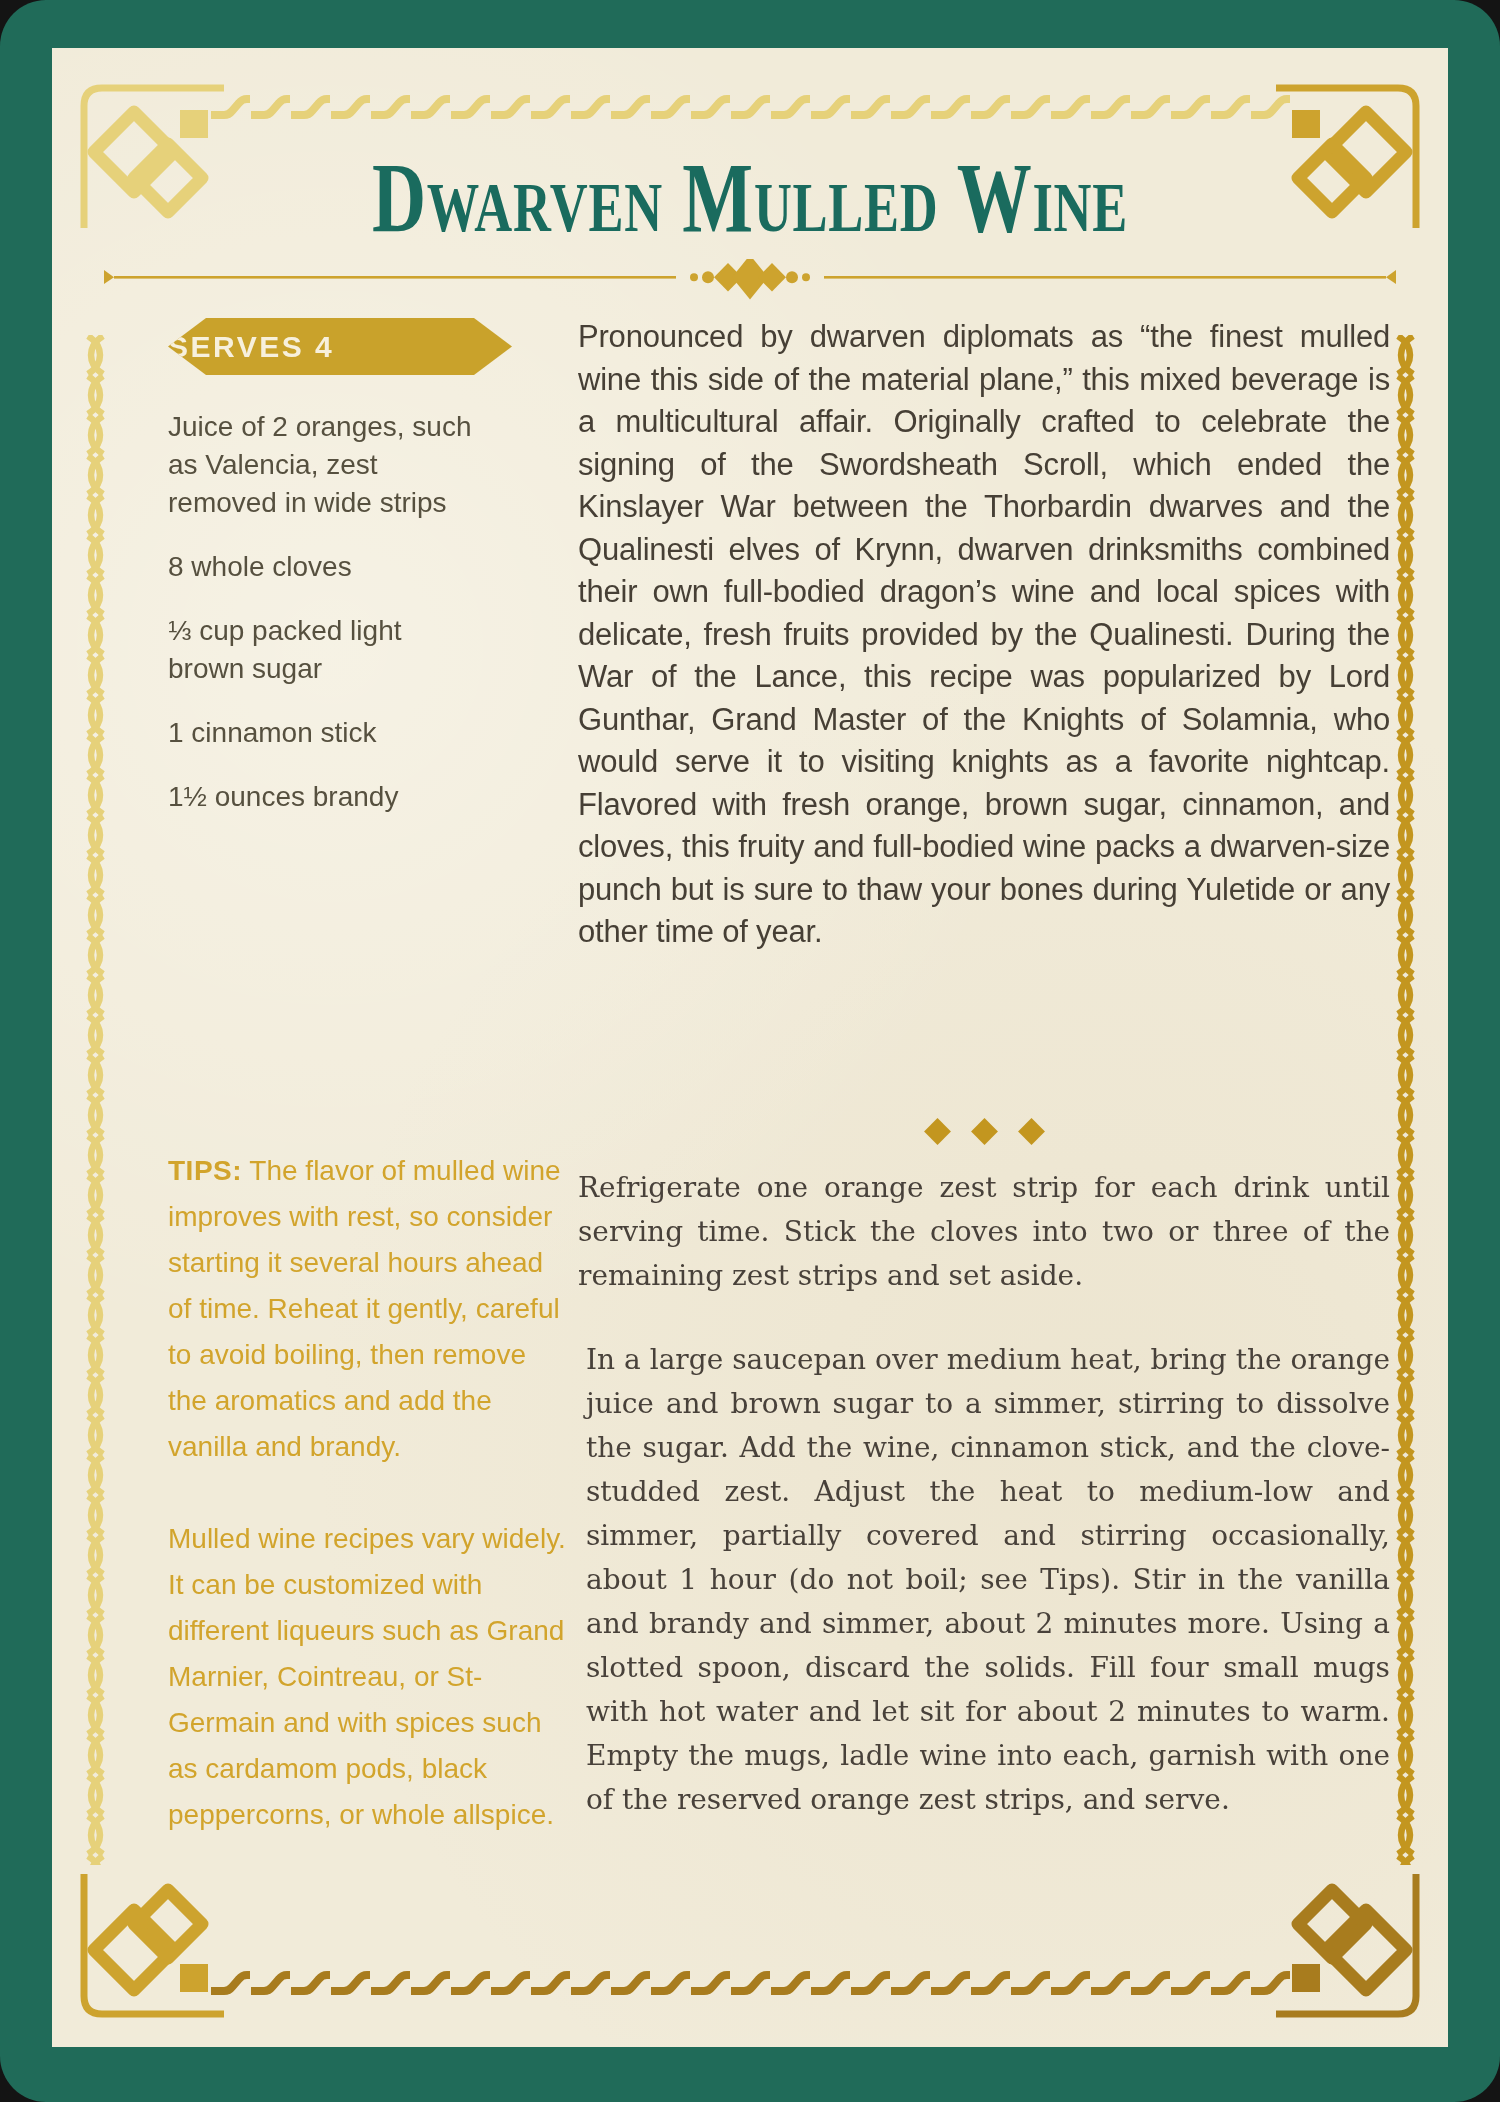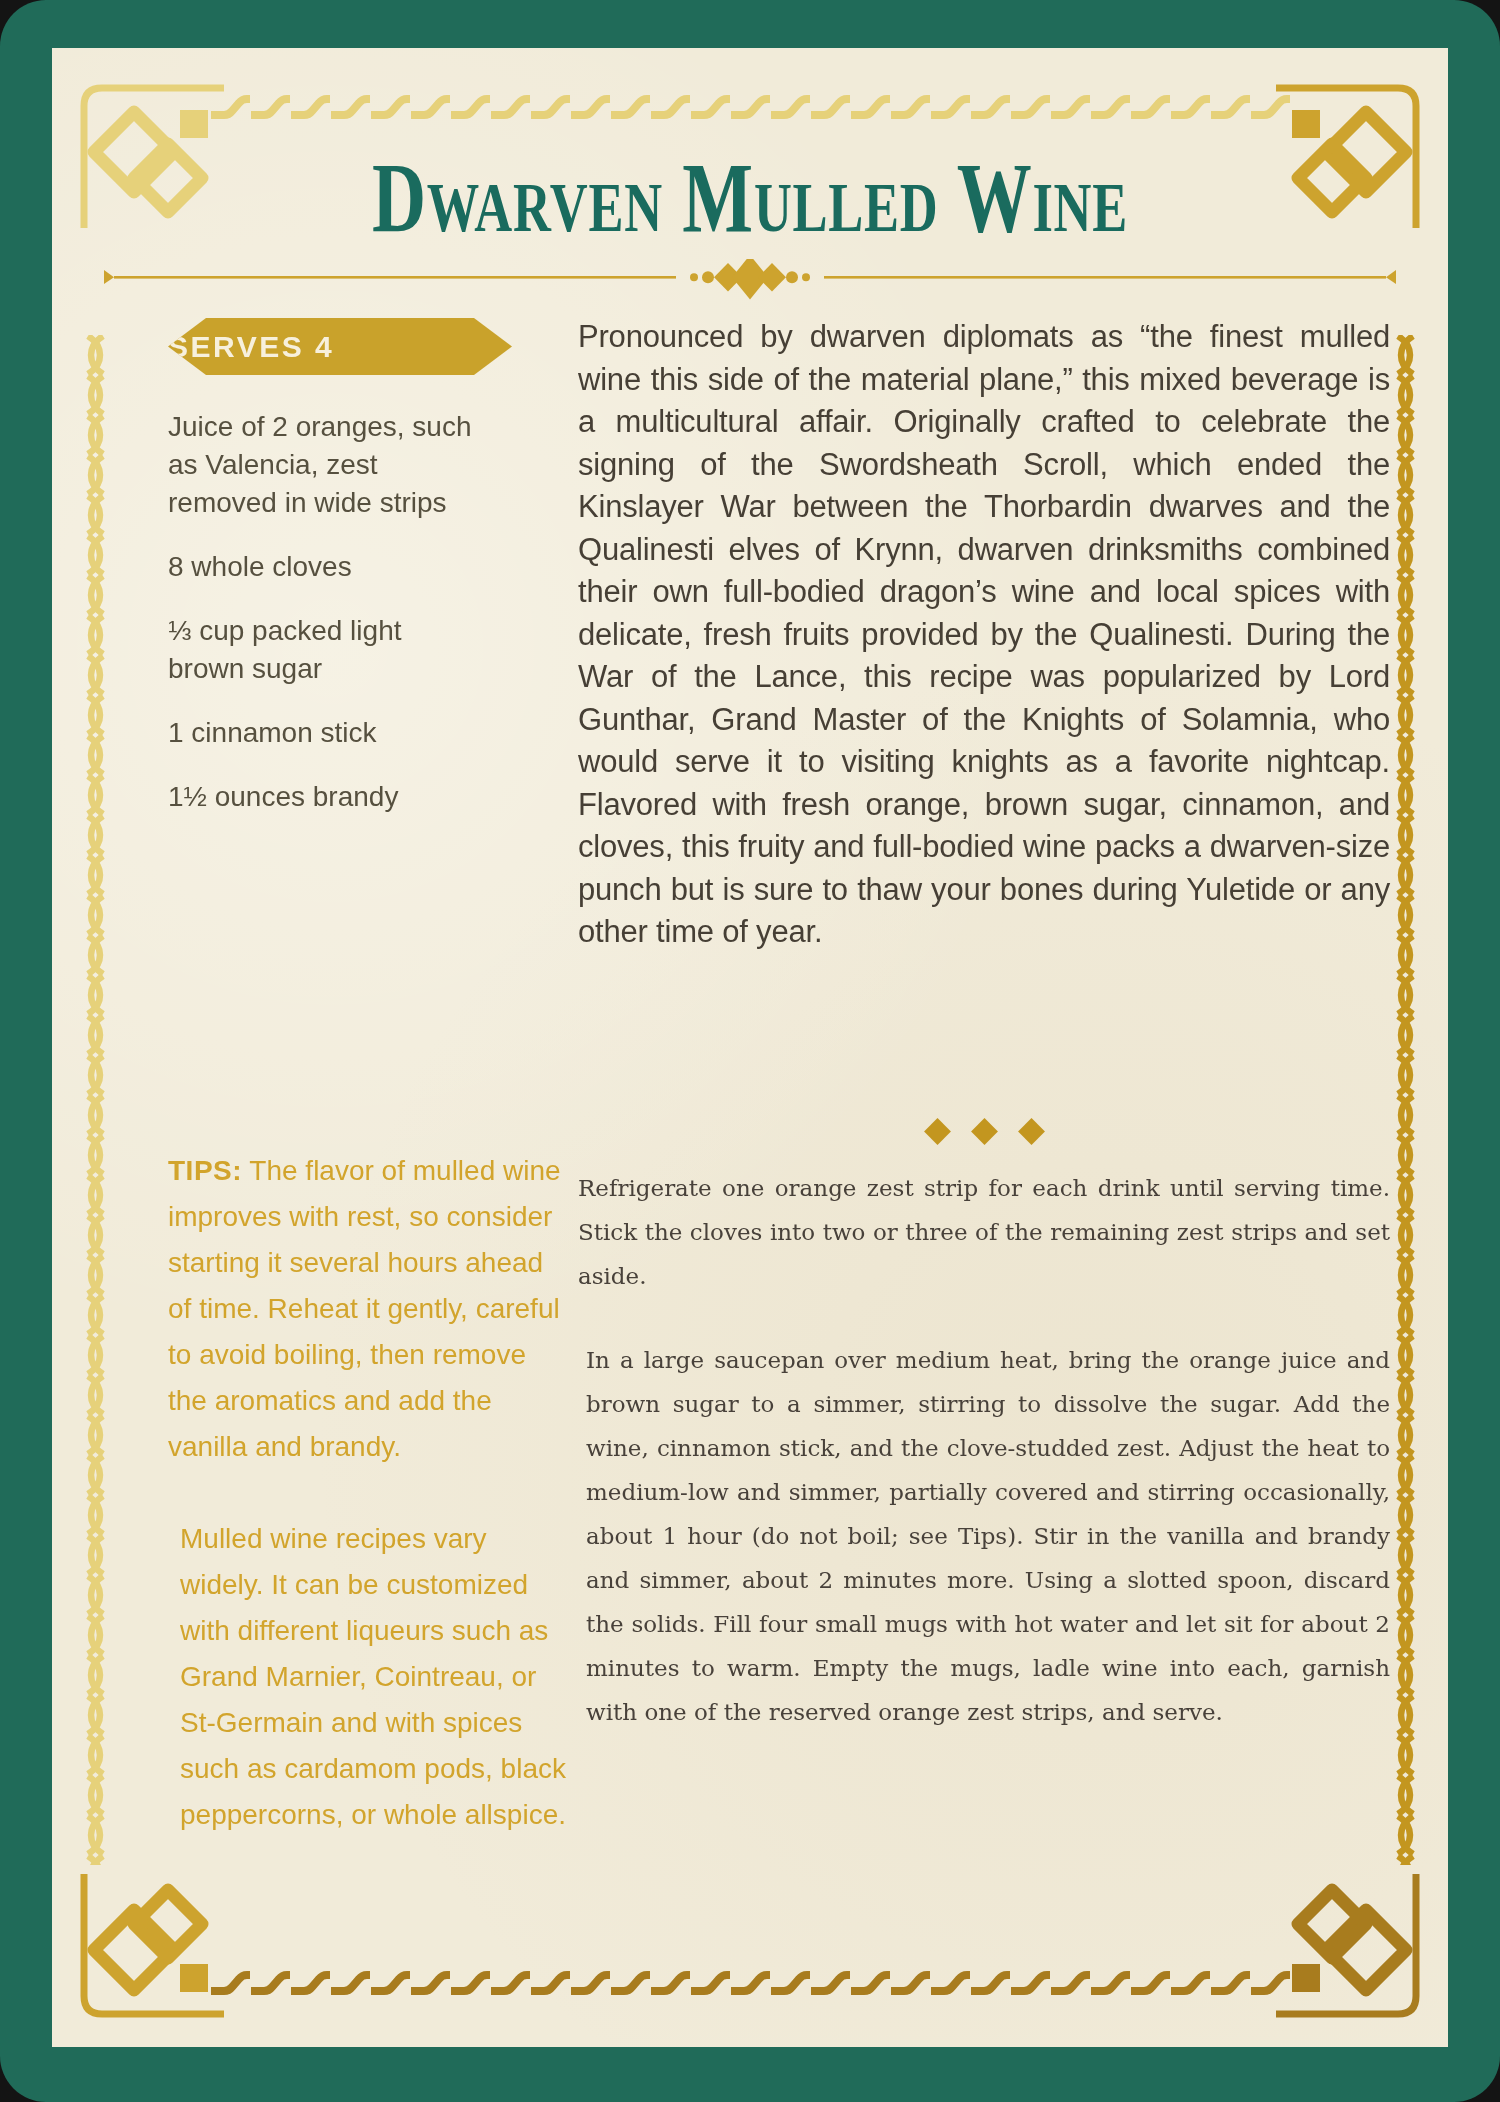--- a/index.html
+++ b/index.html
@@ -32,31 +32,31 @@
           background:var(--banner_gold,#c9a22b);
           clip-path:polygon(0 50%,38px 0,calc(100% - 38px) 0,100% 50%,calc(100% - 38px) 100%,38px 100%);
           display:flex;align-items:center;justify-content:flex-start;}
   .banner span{color:var(--banner_text,#f7f0dc);font-weight:700;font-size:30px;letter-spacing:2.5px;}
   
   .ingredients{position:absolute;left:168px;top:408px;width:312px;
                font-size:28px;line-height:38px;color:var(--ink_body,#56503f);}
   .ingredients .ing{margin-bottom:26px;}
   .tips{position:absolute;left:168px;top:1148px;width:402px;
         font-size:28px;line-height:46px;color:var(--tips_gold,#d2a42c);}
-  .tips .tips-p2{margin-top:46px;margin-left:12px;}
+  .tips .tips-p2{margin-top:46px;}
   .tips strong{font-weight:700;letter-spacing:.5px;}
   
   .intro{position:absolute;left:578px;top:316px;width:812px;
          font-size:31px;line-height:42.5px;color:var(--ink_dark,#463f35);
          text-align:justify;letter-spacing:-0.2px;}
   .sep3{position:absolute;left:578px;top:1116px;width:812px;height:30px;
         display:flex;align-items:center;justify-content:center;gap:28px;}
   .sep3 .dia{width:19px;height:19px;background:var(--gold_deep,#c3961f);transform:rotate(45deg);}
   .steps{position:absolute;left:578px;top:1166px;width:812px;
-         font-family:"DejaVu Serif",serif;font-size:23px;line-height:44px;
+         font-family:"DejaVu Serif",serif;font-size:28px;line-height:44px;
          color:#48413a;text-align:justify;}
   .steps .step-2{margin-top:40px;margin-left:8px;}
   p{margin:0;}
 </style>
 </head>
 <body>
 
 <div class="page">
   <div class="card">
     <div class="paper"></div>

